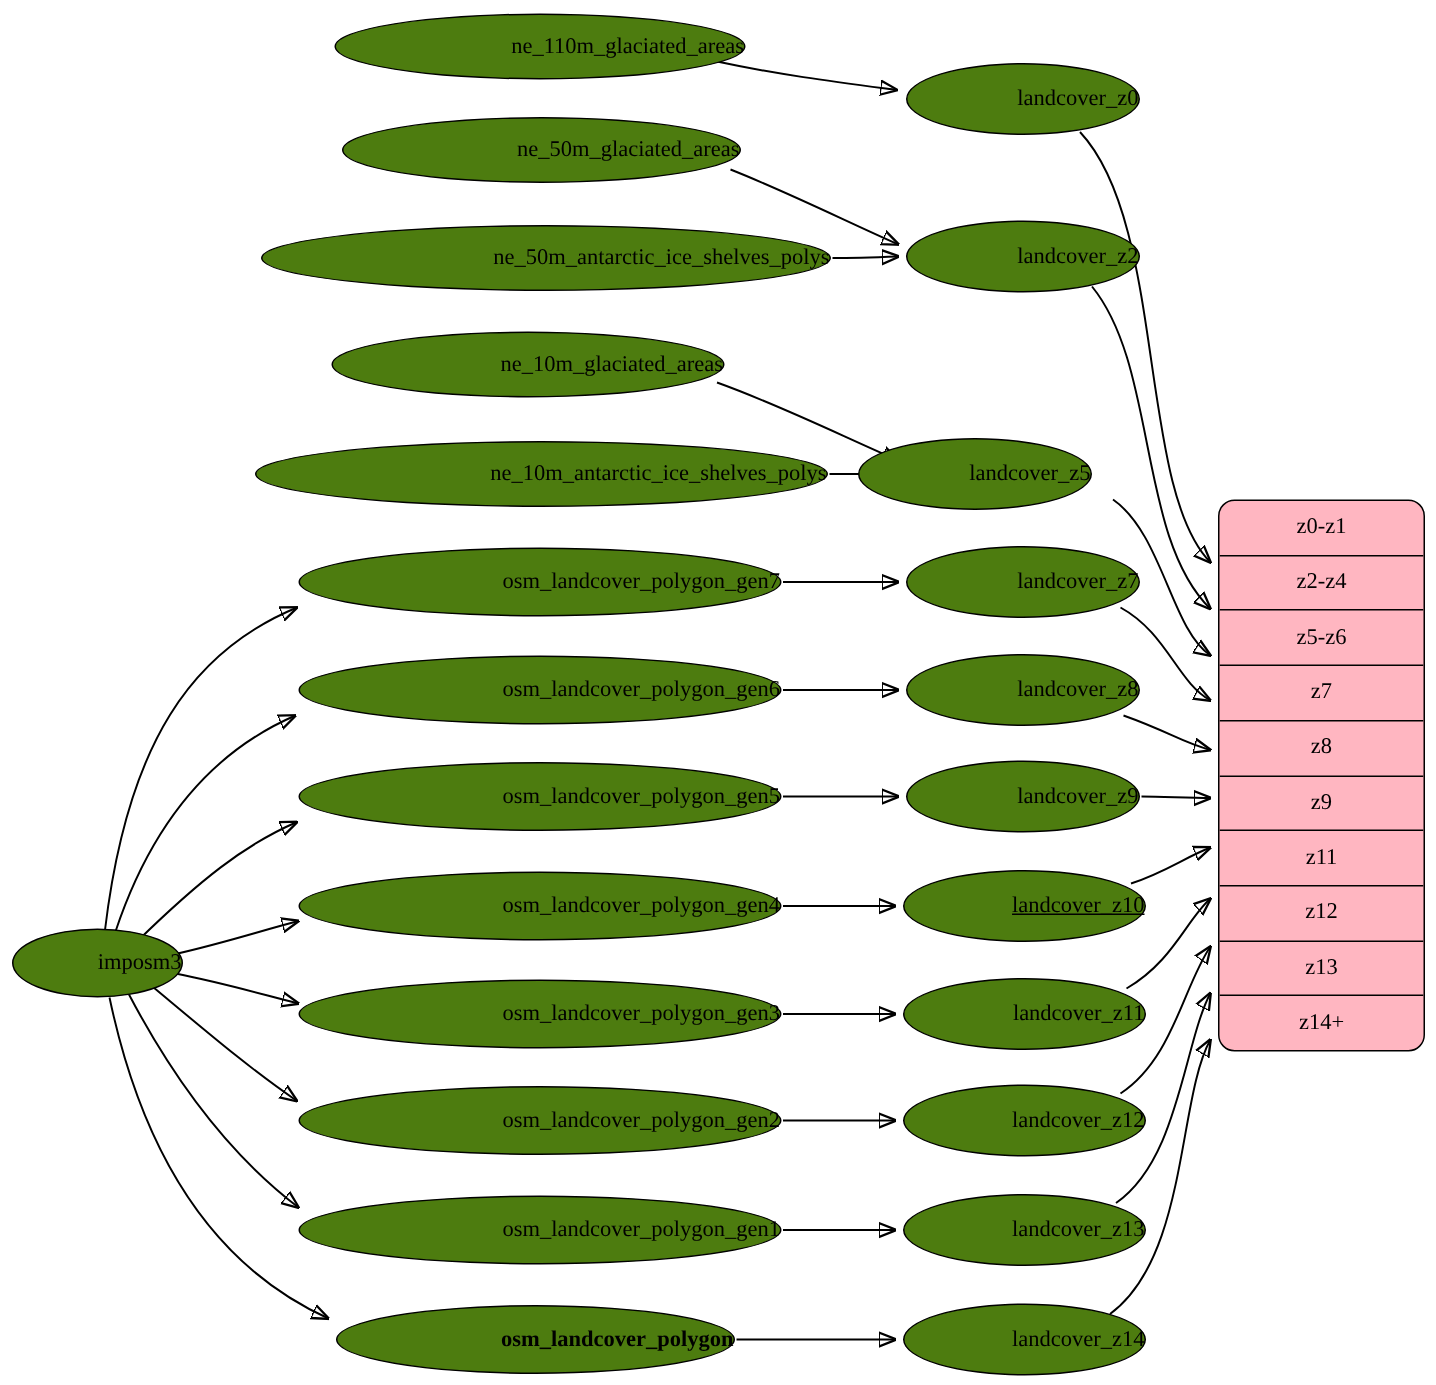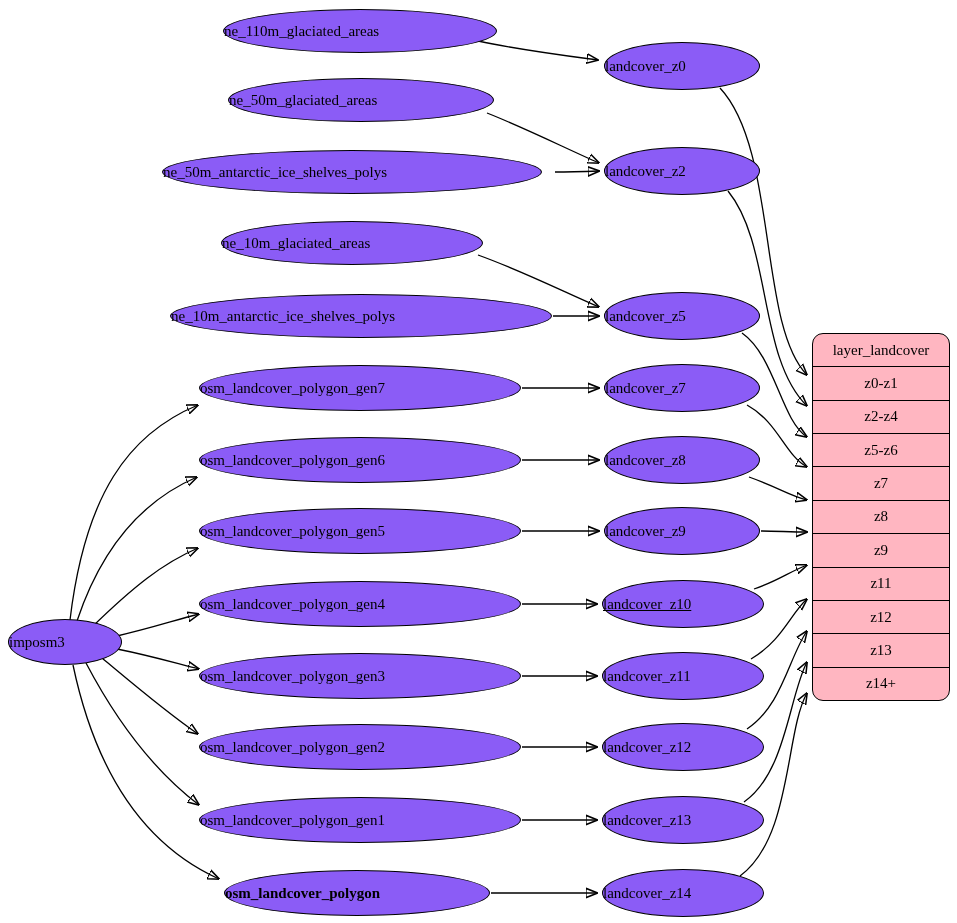--- a/index.html
+++ b/index.html
@@ -24,24 +24,24 @@
   }
   #edges path {
     fill: none;
     stroke: #000000;
     stroke-width: 1.3;
   }
   .node {
     position: absolute;
     border: 1.4px solid #000000;
     border-radius: 50%;
-    background: #8b5cf6;
+    background: #4d7c0f;
     display: flex;
     align-items: center;
-    justify-content: flex-start;
+    justify-content: flex-end;
     font-size: 15px;
     color: #000000;
     box-sizing: border-box;
     white-space: nowrap;
     z-index: 2;
   }
   #record-table {
     position: absolute;
     left: 812px;
     top: 333px;
@@ -119,21 +119,21 @@
   <div class="node" style="left:8px; top:619px; width:114px; height:46px;">
     <span>imposm3</span>
   </div>
 
   <div class="node" style="left:223px; top:9px; width:274px; height:44px;">
     <span>ne_110m_glaciated_areas</span>
   </div>
   <div class="node" style="left:228px; top:78px; width:266px; height:44px;">
     <span>ne_50m_glaciated_areas</span>
   </div>
-  <div class="node" style="left:162px; top:150px; width:380px; height:44px;">
+  <div class="node" style="left:174px; top:150px; width:380px; height:44px;">
     <span>ne_50m_antarctic_ice_shelves_polys</span>
   </div>
   <div class="node" style="left:221px; top:221px; width:262px; height:44px;">
     <span>ne_10m_glaciated_areas</span>
   </div>
   <div class="node" style="left:170px; top:294px; width:382px; height:44px;">
     <span>ne_10m_antarctic_ice_shelves_polys</span>
   </div>
   <div class="node" style="left:199px; top:365px; width:322px; height:46px;">
     <span>osm_landcover_polygon_gen7</span>
@@ -159,21 +159,21 @@
   <div class="node" style="left:224px; top:870px; width:266px; height:46px;font-weight:bold;">
     <span>osm_landcover_polygon</span>
   </div>
 
   <div class="node" style="left:604px; top:42px; width:156px; height:48px;">
     <span>landcover_z0</span>
   </div>
   <div class="node" style="left:604px; top:147px; width:156px; height:48px;">
     <span>landcover_z2</span>
   </div>
-  <div class="node" style="left:604px; top:292px; width:156px; height:48px;">
+  <div class="node" style="left:572px; top:292px; width:156px; height:48px;">
     <span>landcover_z5</span>
   </div>
   <div class="node" style="left:604px; top:364px; width:156px; height:48px;">
     <span>landcover_z7</span>
   </div>
   <div class="node" style="left:604px; top:436px; width:156px; height:48px;">
     <span>landcover_z8</span>
   </div>
   <div class="node" style="left:604px; top:507px; width:156px; height:48px;">
     <span>landcover_z9</span>
@@ -188,21 +188,20 @@
     <span>landcover_z12</span>
   </div>
   <div class="node" style="left:602px; top:796px; width:162px; height:48px;">
     <span>landcover_z13</span>
   </div>
   <div class="node" style="left:602px; top:869px; width:162px; height:48px;">
     <span>landcover_z14</span>
   </div>
 
   <div id="record-table" style="background: rgb(255, 182, 193);">
-    <div class="trow">layer_landcover</div>
     <div class="trow">z0-z1</div>
     <div class="trow">z2-z4</div>
     <div class="trow">z5-z6</div>
     <div class="trow">z7</div>
     <div class="trow">z8</div>
     <div class="trow">z9</div>
     <div class="trow">z11</div>
     <div class="trow">z12</div>
     <div class="trow">z13</div>
     <div class="trow">z14+</div>

